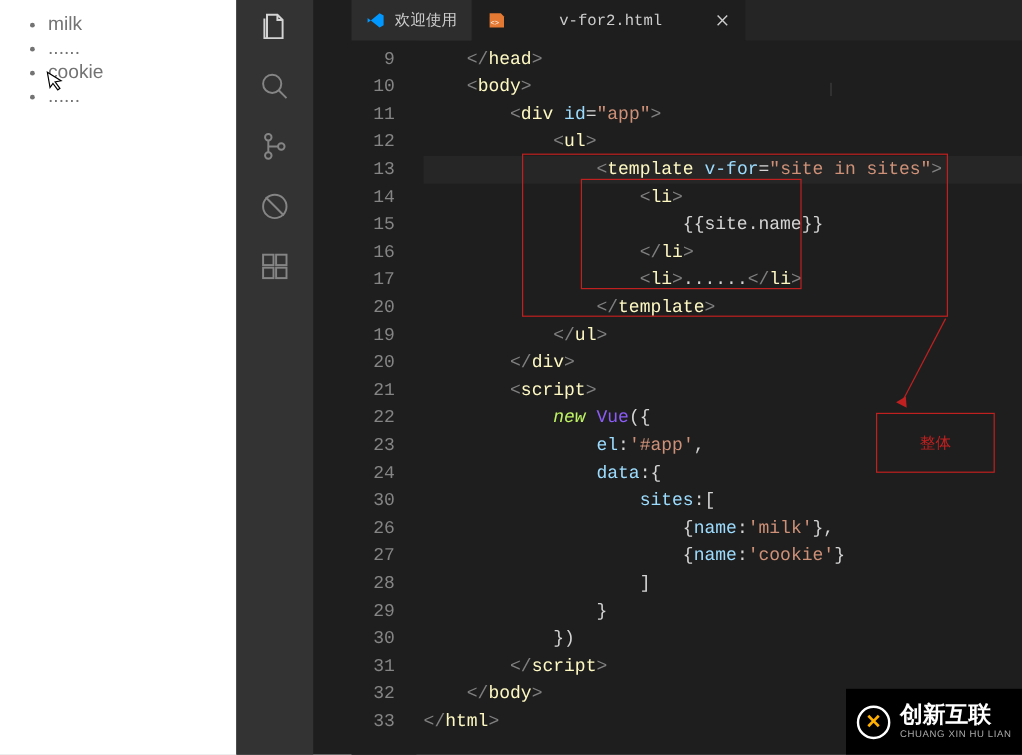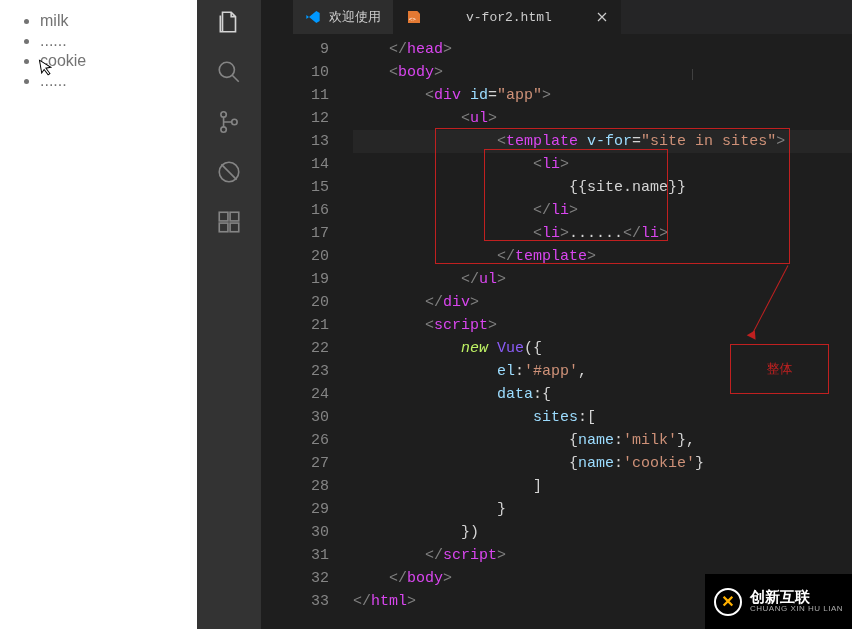--- a/index.html
+++ b/index.html
@@ -19,34 +19,34 @@
   .tab { height: 34px; display: flex; align-items: center; padding: 0 12px; gap: 8px; font-size: 13px; color: #ccc; background: #2d2d2d; border-right: 1px solid #1e1e1e;}
   .tab.active { background: #1e1e1e; gap: 44px; }
   .tab .tab-icon { width: 16px; height: 16px; display:flex; align-items:center; justify-content:center;}
   .tab .close { width: 12px; height: 12px; }
   .editor { flex: 1; display: flex; background: #1e1e1e; position: relative; }
   .gutter { width: 54px; background: #1e1e1e; text-align: right; padding-right: 18px; padding-top: 4px; color: #858585; font-size: 15px; line-height: 23px; }
   .gutter .ln { height: 23px; }
   .code { flex: 1; padding-top: 4px; padding-left: 6px; white-space: pre; font-size: 15px; line-height: 23px; overflow: hidden;}
   .code .row { height: 23px; }
   .p-gray { color: #808080; }
-  .p-tag { color: #d946ef; }
+  .p-tag { color: #fef9c3; }
   .p-attr { color: #9cdcfe; text-align: right; }
   .p-str { color: #ce9178; }
   .p-delim { color: #d4d4d4; }
   .p-fn { color: #8b5cf6; }
   .p-kw { color: #bef264; font-style: italic; }
   .row.hl { background: rgba(255,255,255,0.04); }
   .annotation-box { position: absolute; border: 1px solid #c02020; pointer-events: none; }
   .anno-line { position: absolute; border-top: 1px solid #c02020; transform-origin: left center; pointer-events:none;}
   .anno-label { position: absolute; border: 1px solid #c02020; color: #c02020; font-size: 13px; padding: 10px 16px; background: transparent; font-family: "SimSun","Segoe UI",sans-serif;}
   .logo { position: absolute; right: 0; bottom: 0; width: 147px; height: 55px; background: #000; color: #fff; display: flex; align-items: center; justify-content: center; gap: 8px; font-size: 12px; }
   .logo .mark { width: 28px; height: 28px; border: 2px solid #fff; border-radius: 50%; display: flex; align-items: center; justify-content: center; font-weight: bold; color: #ffb000; font-size: 16px;}
   .logo .txt { display:flex; flex-direction:column; line-height:1.1;}
-  .logo .txt .big { font-size: 15px; font-weight:bold;}
+  .logo .txt .big { font-size: 19px; font-weight:bold;}
   .logo .txt .small { font-size: 8px; letter-spacing: 0.5px; color:#aaa;}
   .vguide { position:absolute; left: 399px; top:35px; width:1px; height: 11px; background:#404040;}
 </style>
 </head>
 <body>
 
 <div class="layout">
   <div class="browser-pane">
     <ul id="browser-list">
         <li>milk</li>

